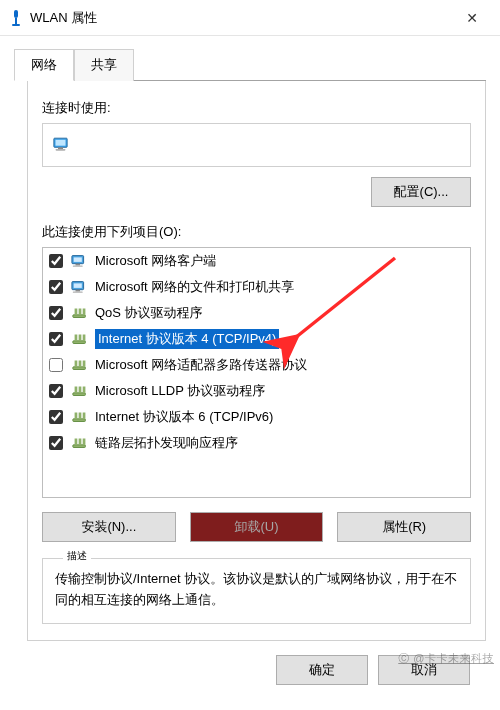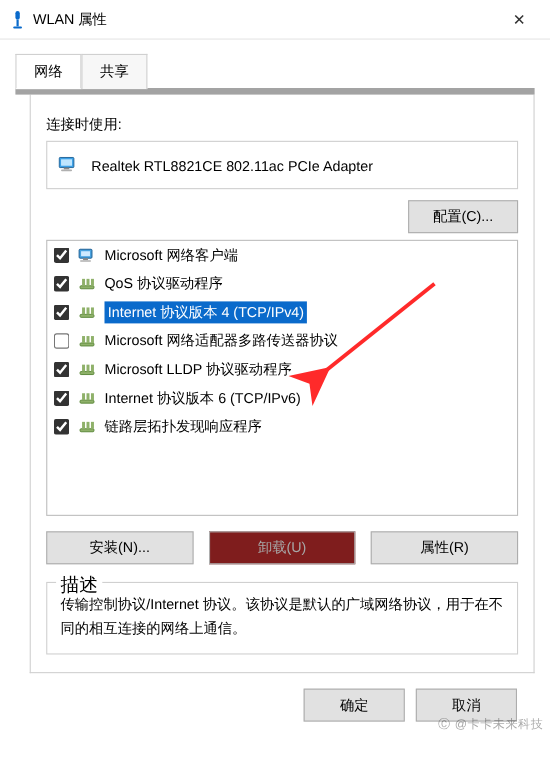--- a/index.html
+++ b/index.html
@@ -23,21 +23,21 @@
   .titlebar .icon { width: 16px; height: 20px; margin-right: 6px; display:flex; align-items:center; justify-content:center;}
   .titlebar .title { flex: 1; font-size: 13px; }
   .titlebar .close {
     width: 40px; height: 100%; display: flex; align-items: center; justify-content: center;
     font-size: 14px; color:#333; cursor:pointer;
   }
   .content { padding: 12px 14px 0 14px; }
   .tabs {
     display: flex;
     position: relative;
-    border-bottom: 6px solid #a3a3a3;
+    border-bottom: 1px solid #a3a3a3;
   }
   .tab {
     padding: 6px 16px;
     border: 1px solid #d0d0d0;
     border-bottom: none;
     background: #fff;
     margin-right: 0;
     position: relative;
     top: 1px;
     font-size: 13px;
@@ -109,55 +109,56 @@
     color: #fff;
     padding: 1px 3px;
   }
   
   .list-scroll::-webkit-scrollbar { width:18px; }
   .list-scroll::-webkit-scrollbar-track { background:#f0f0f0; border-left:1px solid #e5e5e5;}
   .list-scroll::-webkit-scrollbar-thumb { background:#cdcdcd; border:1px solid #bfbfbf;}
   .list-scroll::-webkit-scrollbar-button { height:18px; background:#f0f0f0; border:1px solid #d0d0d0;}
 
   .btn-row3 {
-    display: flex; gap: 14px; margin-top: 14px; justify-content: flex-end;
+    display: flex; gap: 14px; margin-top: 14px; justify-content: space-between;
   }
   .btn-row3 .btn { flex:1; min-width:0; }
   .fieldset {
     margin-top: 16px;
     border: 1px solid #d0d0d0;
     padding: 10px 12px 12px 12px;
     position: relative;
   }
   .fieldset .legend {
     position: absolute;
-    top: -10px; left: 8px;
+    top: -10px; left: 20px;
     background: #fff;
     padding: 0 4px;
-    font-size: 17px;
+    font-size: 10px;
   }
   .desc-text { font-size: 13px; line-height: 1.6; }
   .footer-buttons {
     display: flex; gap: 10px; justify-content: flex-end;
     padding: 14px 16px 0 0;
   }
   .footer-buttons .btn { min-width: 92px; text-align: center; }
   .arrow-overlay {
     position: absolute;
     pointer-events: none;
     left: 0; top: 0; width:100%; height:100%;
     z-index: 50;
   }
   .watermark {
     position: absolute;
     right: 6px; bottom: 44px;
     font-size: 11px;
     color: rgba(0,0,0,.35);
     letter-spacing: .5px;
     user-select: none;
+    text-decoration: underline;
   }
 </style>
 </head>
 <body>
 
 <div class="titlebar">
   <span class="icon">
     <svg viewBox="0 0 16 20">
         <rect x="6" y="2" width="4" height="8" rx="2" fill="#0a6acb"></rect>
         <rect x="7" y="10" width="2" height="6" fill="#0a6acb"></rect>
@@ -183,41 +184,53 @@
 
     <div class="adapter-box">
       <span class="adapter-icon">
         <svg viewBox="0 0 24 20">
             <rect x="1" y="3" width="16" height="11" rx="1" fill="#3ca0e6" stroke="#1d5f94"></rect>
             <rect x="3" y="5" width="12" height="7" fill="#bfe6ff"></rect>
             <rect x="6" y="14" width="6" height="2" fill="#888"></rect>
             <rect x="3" y="16" width="12" height="2" rx="1" fill="#b0b0b0"></rect>
           </svg>
       </span>
-      <span>Realtek RTL8821CE 802.11ac PCIe Adapter</span>
     </div>
 
     <div class="row-right">
       <button class="btn"><span>配置(C)...</span></button>
     </div>
 
+    <div class="section-label" style="margin-top:16px;">此连接使用下列项目(O):</div>
 
     <div class="listbox">
       <div class="list-scroll" id="item-list">
           <div class="list-row">
             <input type="checkbox" checked="" style="">
             <span class="row-icon">
               <svg width="18" height="16" viewBox="0 0 20 16">
                 <rect x="1" y="2" width="13" height="9" rx="1" fill="#4aa3e0" stroke="#1d5f94"></rect>
                 <rect x="3" y="4" width="9" height="5" fill="#cfeaff"></rect>
                 <rect x="5" y="11" width="5" height="2" fill="#888"></rect>
                 <rect x="2" y="13" width="11" height="1.5" rx=".7" fill="#b0b0b0"></rect>
               </svg>
             </span>
             <span class="row-label">Microsoft 网络客户端</span>
+          </div>
+          <div class="list-row">
+            <input type="checkbox" checked="" style="">
+            <span class="row-icon">
+              <svg width="18" height="16" viewBox="0 0 20 16">
+                <rect x="1" y="2" width="13" height="9" rx="1" fill="#4aa3e0" stroke="#1d5f94"></rect>
+                <rect x="3" y="4" width="9" height="5" fill="#cfeaff"></rect>
+                <rect x="5" y="11" width="5" height="2" fill="#888"></rect>
+                <rect x="2" y="13" width="11" height="1.5" rx=".7" fill="#b0b0b0"></rect>
+              </svg>
+            </span>
+            <span class="row-label">Microsoft 网络的文件和打印机共享</span>
           </div>
           <div class="list-row">
             <input type="checkbox" checked="" style="">
             <span class="row-icon">
               <svg width="18" height="16" viewBox="0 0 20 16">
                 <rect x="2" y="10" width="14" height="3" rx="1" fill="#8fb16a" stroke="#5d8a3c"></rect>
                 <rect x="4" y="3" width="3" height="7" fill="#8fb16a"></rect>
                 <rect x="8.5" y="3" width="3" height="7" fill="#8fb16a"></rect>
                 <rect x="13" y="3" width="3" height="7" fill="#8fb16a"></rect>
               </svg>

